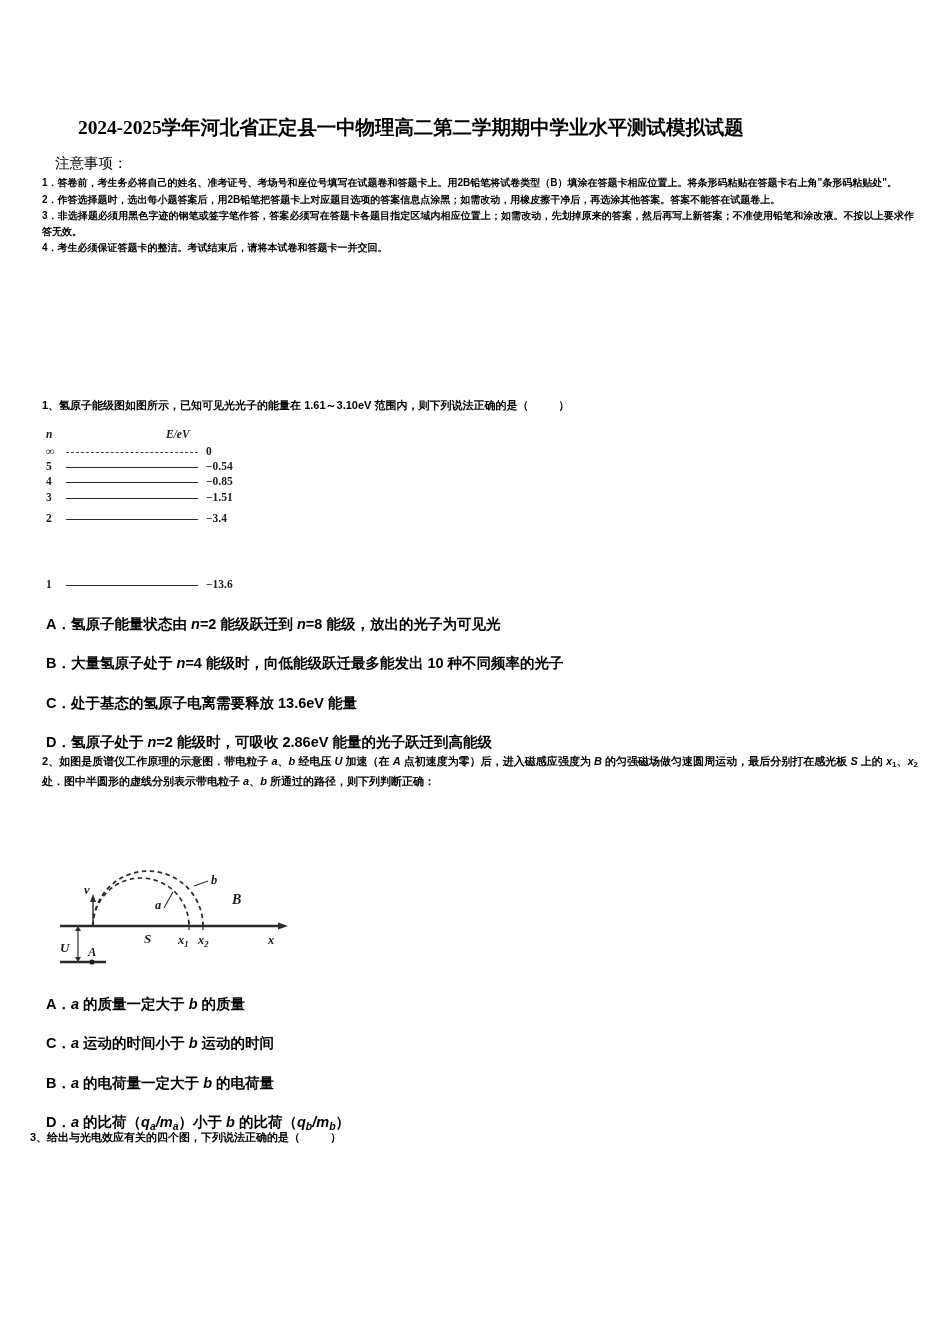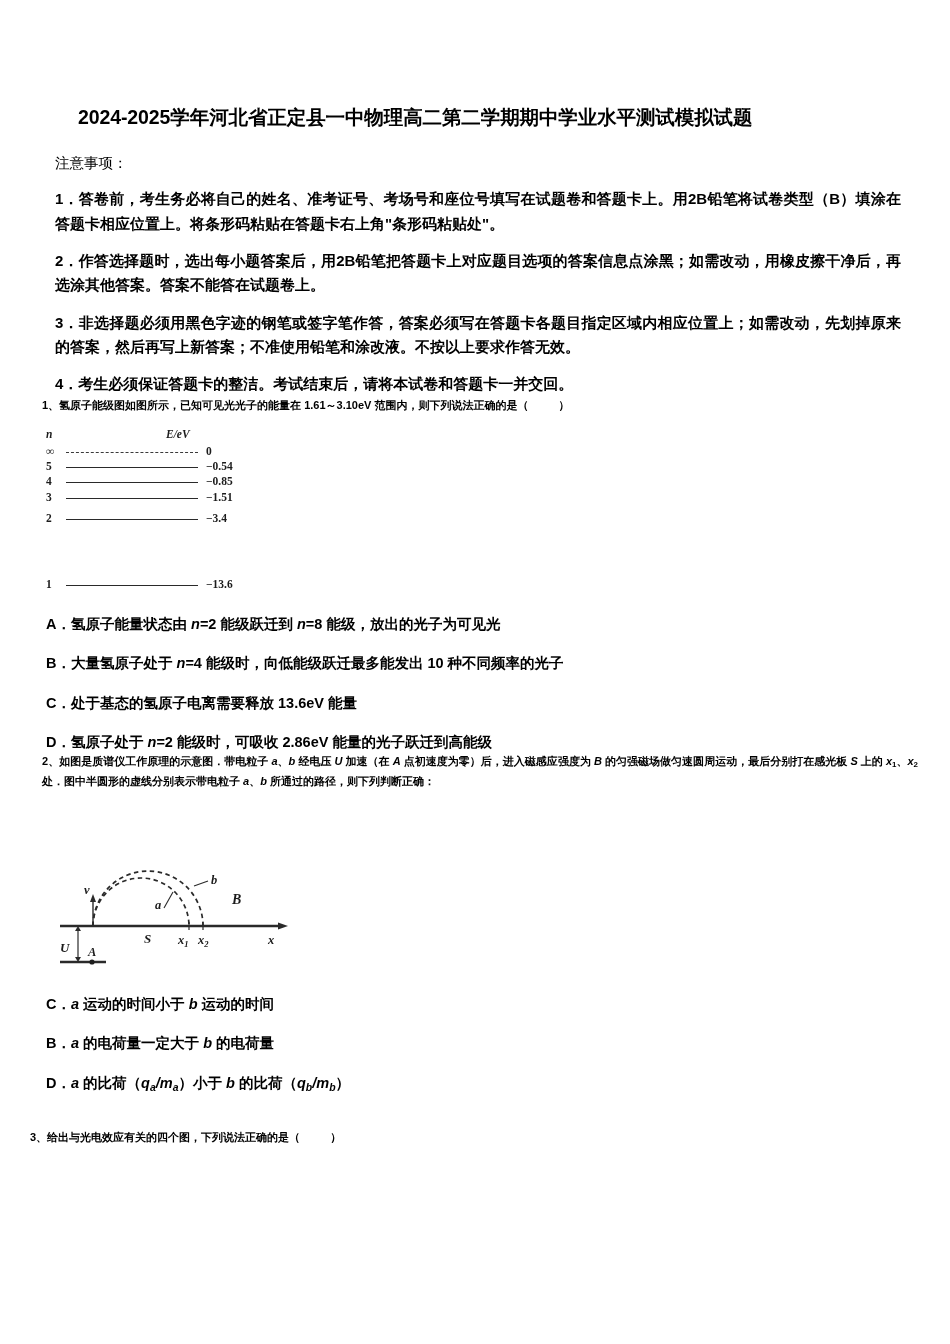--- a/index.html
+++ b/index.html
@@ -18,23 +18,23 @@
   .page {
     position: absolute;
     left: 0; top: 0;
     width: 950px;
     height: 1344px;
     padding: 0;
   }
   .doc-title {
     position: absolute;
     left: 78px;
-    top: 106px;
+    top: 116px;
     width: 800px;
-    font-family: Liberation Sans, sans-serif;
+    font-family: Liberation Serif, serif;
     font-weight: bold;
     font-size: 19.5px;
     letter-spacing: -0.1px;
     white-space: nowrap;
     line-height: 1.2;
   }
   .notice-block {
     position: absolute;
     left: 42px;
     top: 152px;
@@ -42,24 +42,24 @@
   }
   .notice-heading {
     font-family: "Liberation Sans", "DejaVu Sans", sans-serif;
     font-size: 14.5px;
     font-weight: normal;
     line-height: 1.55;
     margin: 0 0 1px 13px;
   }
   .notice-item {
     font-family: "Liberation Sans", "DejaVu Sans", sans-serif;
-    font-size: 15px;
+    font-size: 10px;
     font-weight: bold;
     line-height: 1.62;
-    margin: 13px;
+    margin: 0;
     text-align: justify;
     text-justify: inter-ideograph;
   }
   .section-head {
     position: absolute;
     left: 42px;
     top: 370px;
     width: 876px;
     font-family: "Liberation Sans", "DejaVu Sans", sans-serif;
     font-size: 14.5px;
@@ -263,20 +263,23 @@
       <text x="155" y="20" font-family="Liberation Serif, serif" font-size="12.5" font-style="italic" font-weight="bold" fill="#1c1c1c">b</text>
       <text x="176" y="40" font-family="Liberation Serif, serif" font-size="14" font-style="italic" font-weight="bold" fill="#1c1c1c">B</text>
       <text x="122" y="80" font-family="Liberation Serif, serif" font-size="12.5" font-style="italic" font-weight="bold" fill="#1c1c1c">x<tspan font-size="8.5" dy="3">1</tspan></text>
       <text x="142" y="80" font-family="Liberation Serif, serif" font-size="12.5" font-style="italic" font-weight="bold" fill="#1c1c1c">x<tspan font-size="8.5" dy="3">2</tspan></text>
       <text x="212" y="80" font-family="Liberation Serif, serif" font-size="12.5" font-style="italic" font-weight="bold" fill="#1c1c1c">x</text>
     </svg>
   </div>
 
   <div class="q2-options">
     <div class="opt">
+      <span>A．</span><span class="it">a</span><span> 的质量一定大于 </span><span class="it">b</span><span> 的质量</span>
+    </div>
+    <div class="opt">
       <span>C．</span><span class="it">a</span><span> 运动的时间小于 </span><span class="it">b</span><span> 运动的时间</span>
     </div>
     <div class="opt">
       <span>B．</span><span class="it">a</span><span> 的电荷量一定大于 </span><span class="it">b</span><span> 的电荷量</span>
     </div>
     <div class="opt">
       <span>D．</span><span class="it">a</span><span> 的比荷（</span><span class="it">q</span><span class="sub it">a</span><span class="it">/</span><span class="it">m</span><span class="sub it">a</span><span>）小于 </span><span class="it">b</span><span> 的比荷（</span><span class="it">q</span><span class="sub it">b</span><span class="it">/</span><span class="it">m</span><span class="sub it">b</span><span>）</span>
     </div>
   </div>
 

